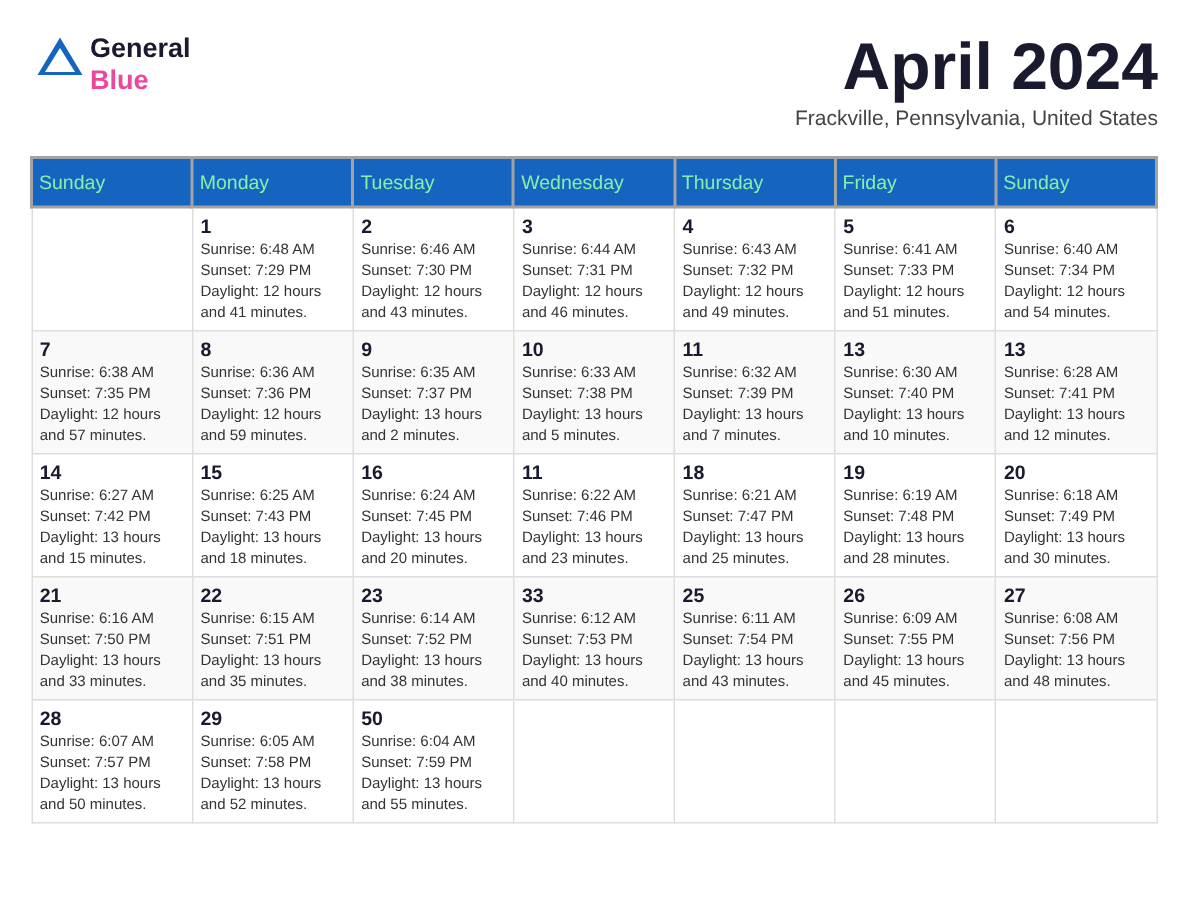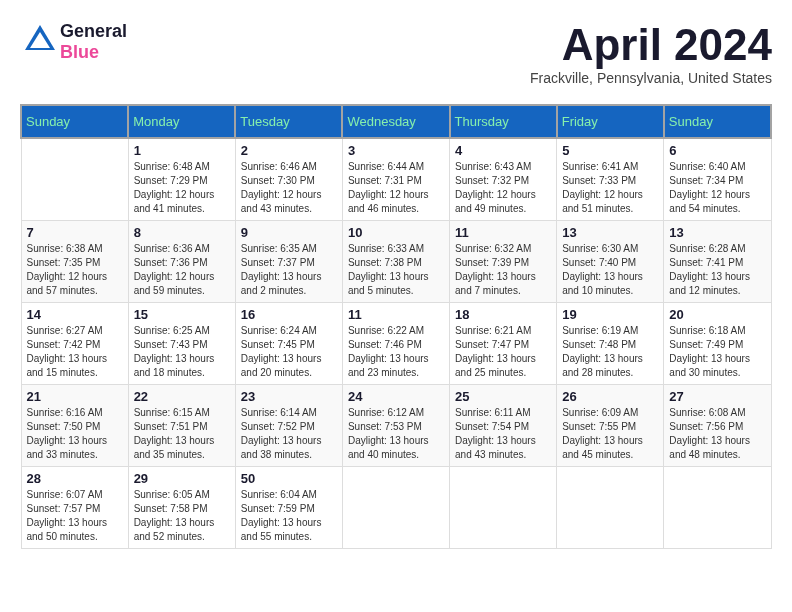--- a/index.html
+++ b/index.html
@@ -203,21 +203,21 @@
         </td>
         <td>
           <div class="day-number">22</div>
         <div class="day-info">Sunrise: 6:15 AM<br>Sunset: 7:51 PM<br>Daylight: 13 hours and 35 minutes.</div>
         </td>
         <td>
           <div class="day-number">23</div>
         <div class="day-info">Sunrise: 6:14 AM<br>Sunset: 7:52 PM<br>Daylight: 13 hours and 38 minutes.</div>
         </td>
         <td>
-          <div class="day-number">24</div>
+          <div class="day-number">33</div>
         <div class="day-info">Sunrise: 6:12 AM<br>Sunset: 7:53 PM<br>Daylight: 13 hours and 40 minutes.</div>
         </td>
         <td>
           <div class="day-number">25</div>
         <div class="day-info">Sunrise: 6:11 AM<br>Sunset: 7:54 PM<br>Daylight: 13 hours and 43 minutes.</div>
         </td>
         <td>
           <div class="day-number">26</div>
         <div class="day-info">Sunrise: 6:09 AM<br>Sunset: 7:55 PM<br>Daylight: 13 hours and 45 minutes.</div>
         </td>

